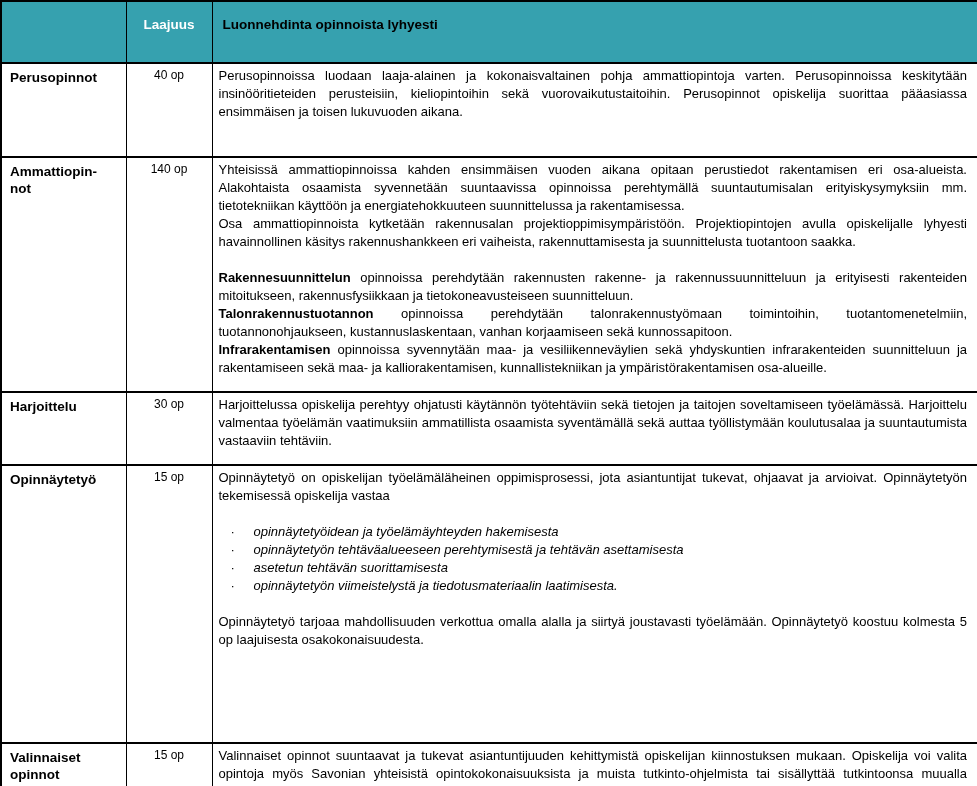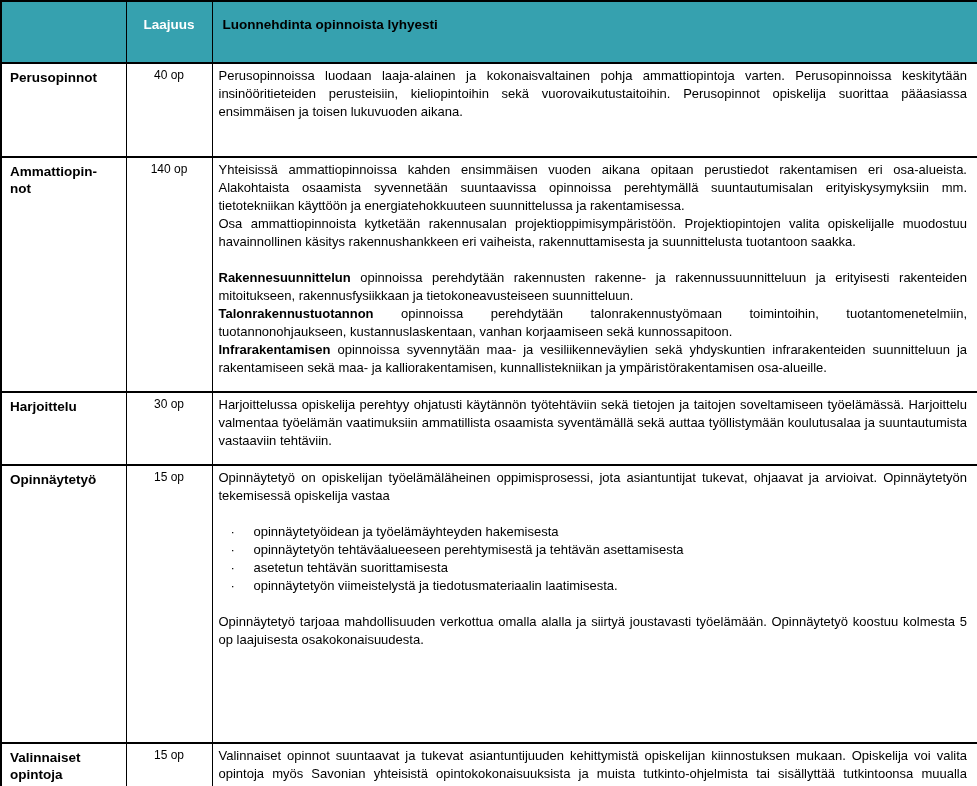--- a/index.html
+++ b/index.html
@@ -56,21 +56,21 @@
     padding: 3px 10px 14px 6px;
   }
   .para { margin: 0; }
   .blank-line { height: 18px; }
   .bullet-row { display: flex; text-align: left; }
   .bullet-glyph {
     flex: 0 0 35px;
     padding-left: 12px;
     box-sizing: border-box;
   }
-  .bullet-text { flex: 1; }
+  .bullet-text { flex: 1; font-style: italic; }
   
   tr.row-0 td { height: 94px; }
   tr.row-1 td { height: 202px; }
   tr.row-2 td { height: 70px; }
   tr.row-3 td { height: 278px; }
   tr.row-4 td { height: 68px; }
   tr.row-5 td { height: 22px; }
   tr.row-5 td.label-cell { padding-top: 2px; }
   tr.row-5 td.extent-cell { padding-top: 2px; }
 </style>
@@ -101,21 +101,21 @@
         </td>
       </tr>
       <tr class="row-1">
         <td class="label-cell">
           <div>Ammattiopin-</div>
           <div>not</div>
         </td>
         <td class="extent-cell">140 op</td>
         <td class="desc-cell">
           <p class="para">Yhteisissä ammattiopinnoissa kahden ensimmäisen vuoden aikana opitaan perustiedot rakentamisen eri osa-alueista. Alakohtaista osaamista syvennetään suuntaavissa opinnoissa perehtymällä suuntautumisalan erityiskysymyksiin mm. tietotekniikan käyttöön ja energiatehokkuuteen suunnittelussa ja rakentamisessa.</p>
-          <p class="para">Osa ammattiopinnoista kytketään rakennusalan projektioppimisympäristöön. Projektiopintojen valita opiskelijalle muodostuu havainnollinen käsitys rakennushankkeen eri vaiheista, rakennuttamisesta ja suunnittelusta tuotantoon saakka.</p>
+          <p class="para">Osa ammattiopinnoista kytketään rakennusalan projektioppimisympäristöön. Projektiopintojen avulla opiskelijalle lyhyesti havainnollinen käsitys rakennushankkeen eri vaiheista, rakennuttamisesta ja suunnittelusta tuotantoon saakka.</p>
           <div class="blank-line"></div>
           <p class="para"><b>Rakennesuunnittelun</b><span> opinnoissa perehdytään rakennusten rakenne- ja rakennussuunnitteluun ja erityisesti rakenteiden mitoitukseen, rakennusfysiikkaan ja tietokoneavusteiseen suunnitteluun.</span></p>
           <p class="para"><b>Talonrakennustuotannon</b><span> opinnoissa perehdytään talonrakennustyömaan toimintoihin, tuotantomenetelmiin, tuotannonohjaukseen, kustannuslaskentaan, vanhan korjaamiseen sekä kunnossapitoon.</span></p>
           <p class="para"><b>Infrarakentamisen</b><span> opinnoissa syvennytään maa- ja vesiliikenneväylien sekä yhdyskuntien infrarakenteiden suunnitteluun ja rakentamiseen sekä maa- ja kalliorakentamisen, kunnallistekniikan ja ympäristörakentamisen osa-alueille.</span></p>
         </td>
       </tr>
       <tr class="row-2">
         <td class="label-cell">
           <div>Harjoittelu</div>
         </td>
@@ -148,21 +148,21 @@
             <span class="bullet-glyph">·</span>
             <span class="bullet-text">opinnäytetyön viimeistelystä ja tiedotusmateriaalin laatimisesta.</span>
           </div>
           <div class="blank-line"></div>
           <p class="para">Opinnäytetyö tarjoaa mahdollisuuden verkottua omalla alalla ja siirtyä joustavasti työelämään. Opinnäytetyö koostuu kolmesta 5 op laajuisesta osakokonaisuudesta.</p>
         </td>
       </tr>
       <tr class="row-4">
         <td class="label-cell">
           <div>Valinnaiset</div>
-          <div>opintoja</div>
+          <div>opinnot</div>
         </td>
         <td class="extent-cell">15 op</td>
         <td class="desc-cell">
           <p class="para">Valinnaiset opinnot suuntaavat ja tukevat asiantuntijuuden kehittymistä opiskelijan kiinnostuksen mukaan. Opiskelija voi valita opintoja myös Savonian yhteisistä opintokokonaisuuksista ja muista tutkinto-ohjelmista tai sisällyttää tutkintoonsa muualla suoritettuja samantasoisia opintoja.</p>
         </td>
       </tr>
       <tr class="row-5">
         <td class="label-cell">
           <div>Yhteensä</div>
         </td>

